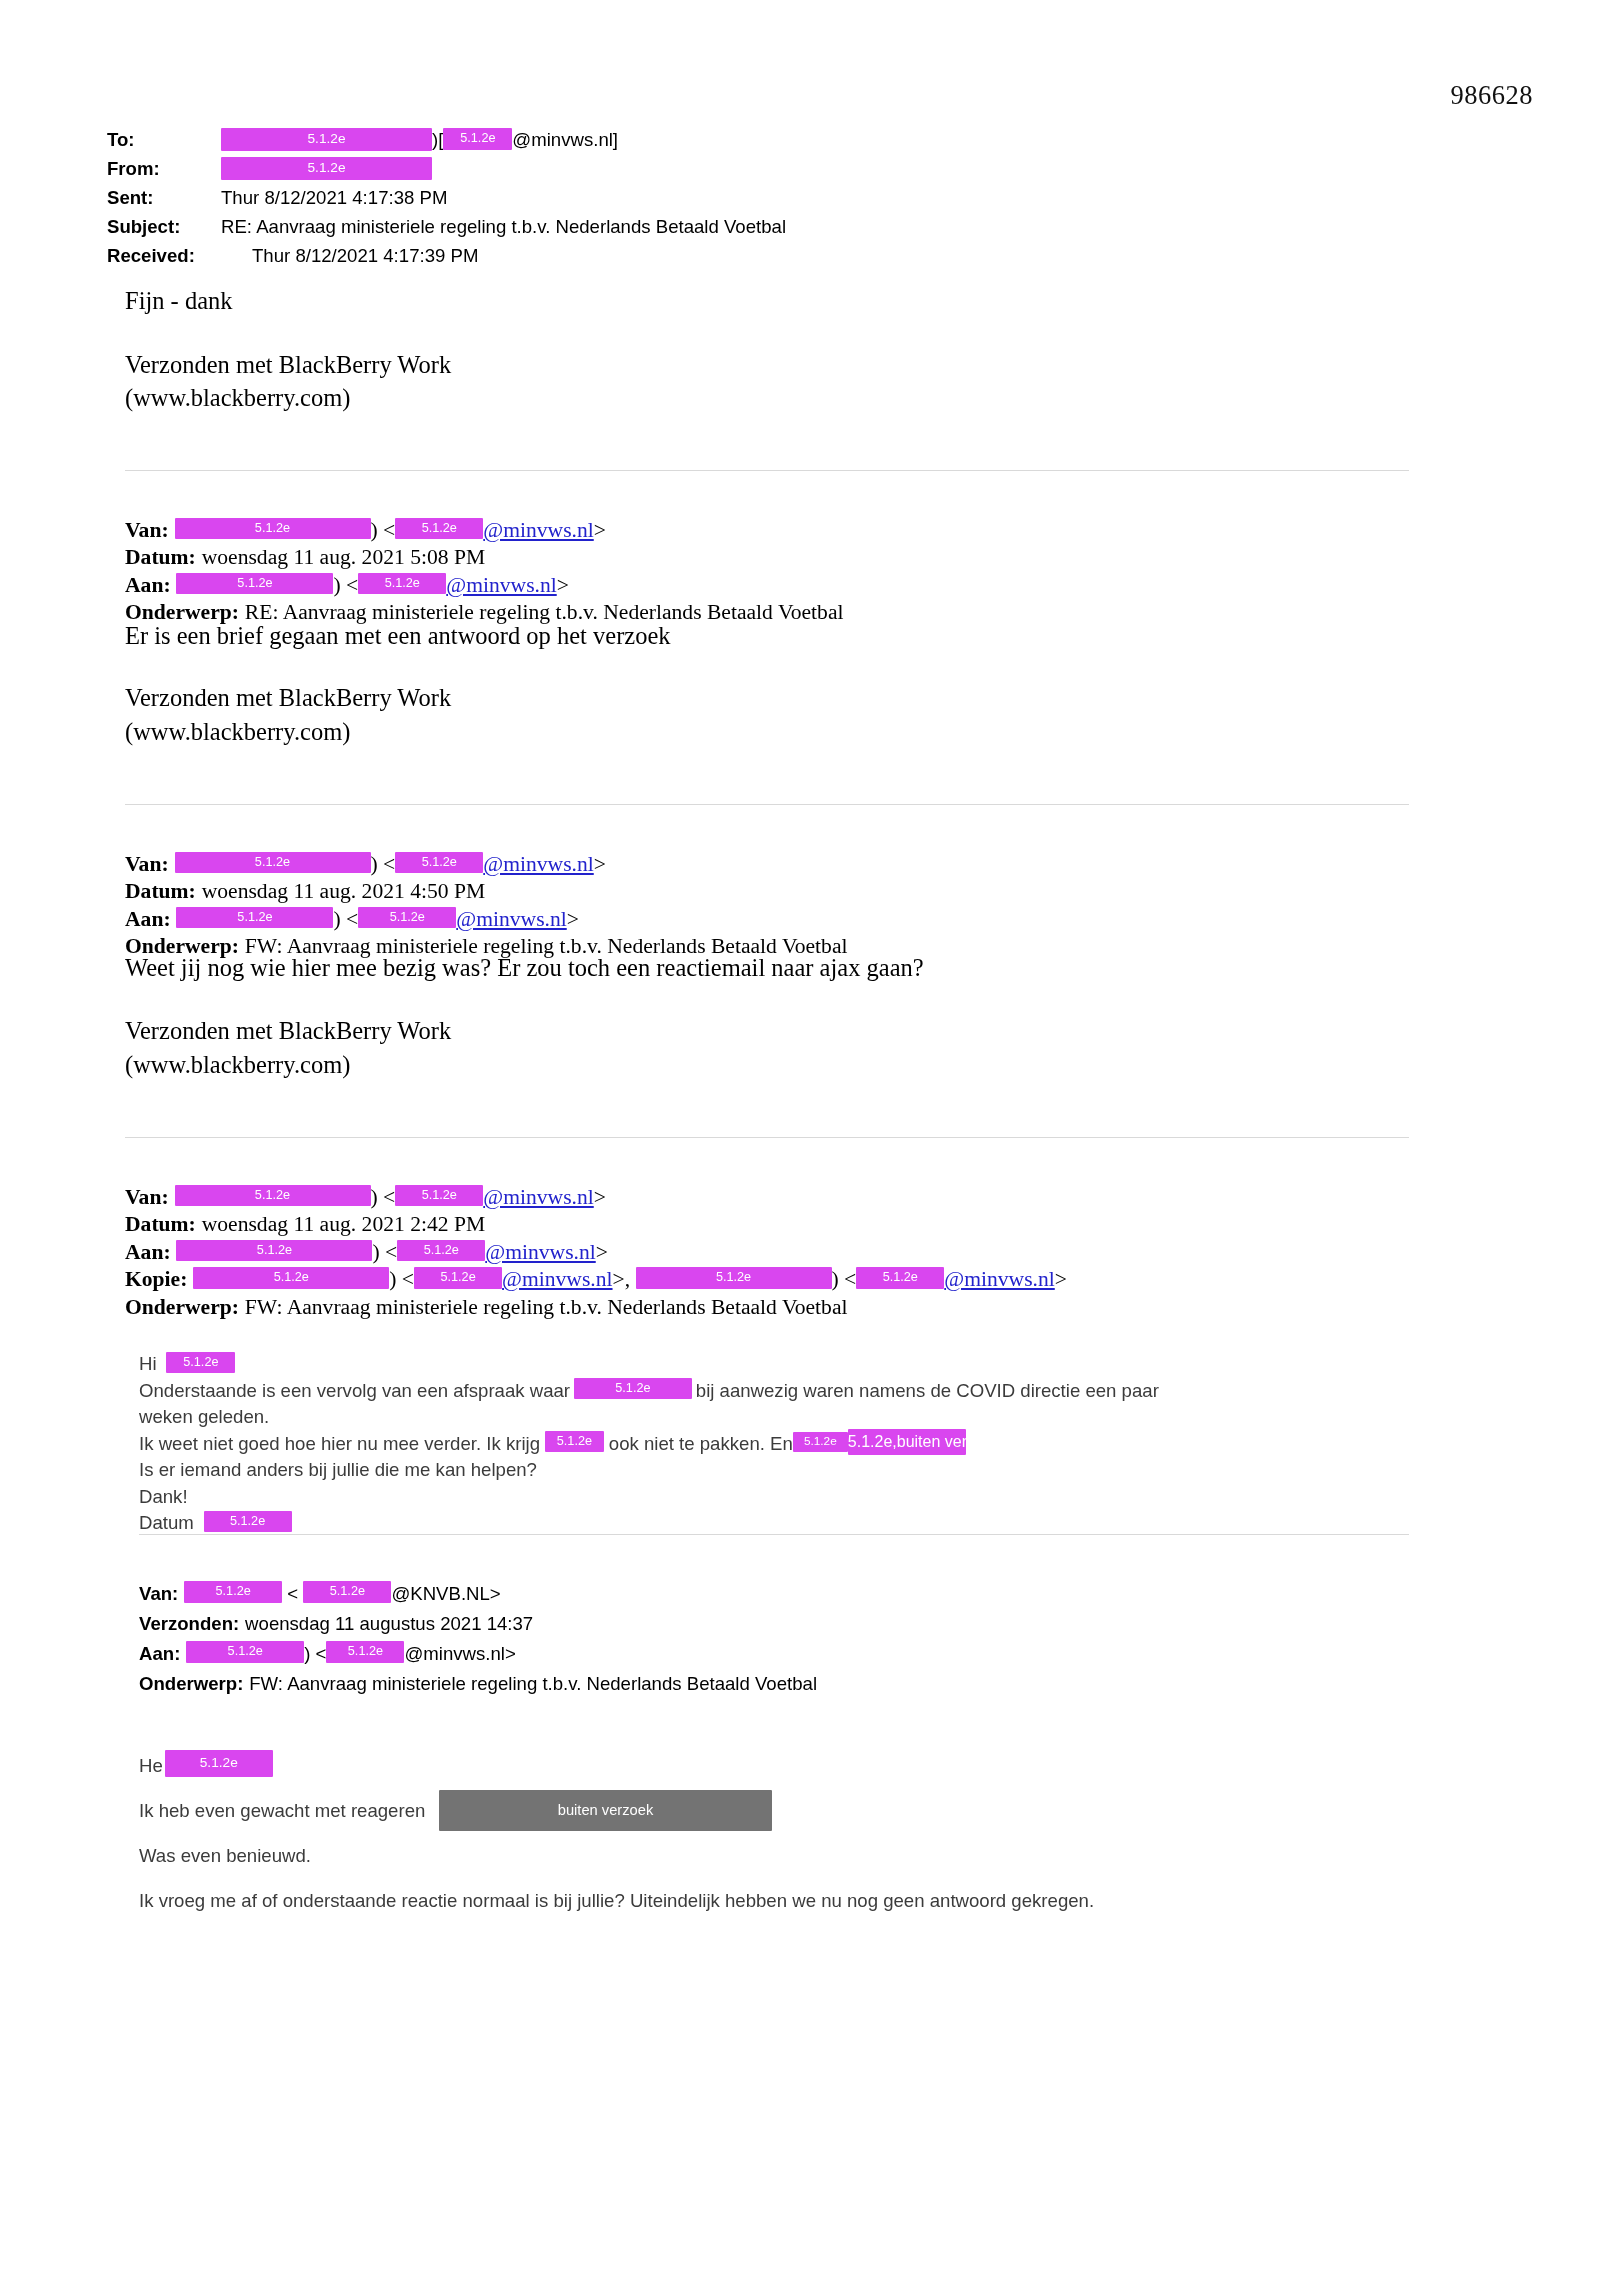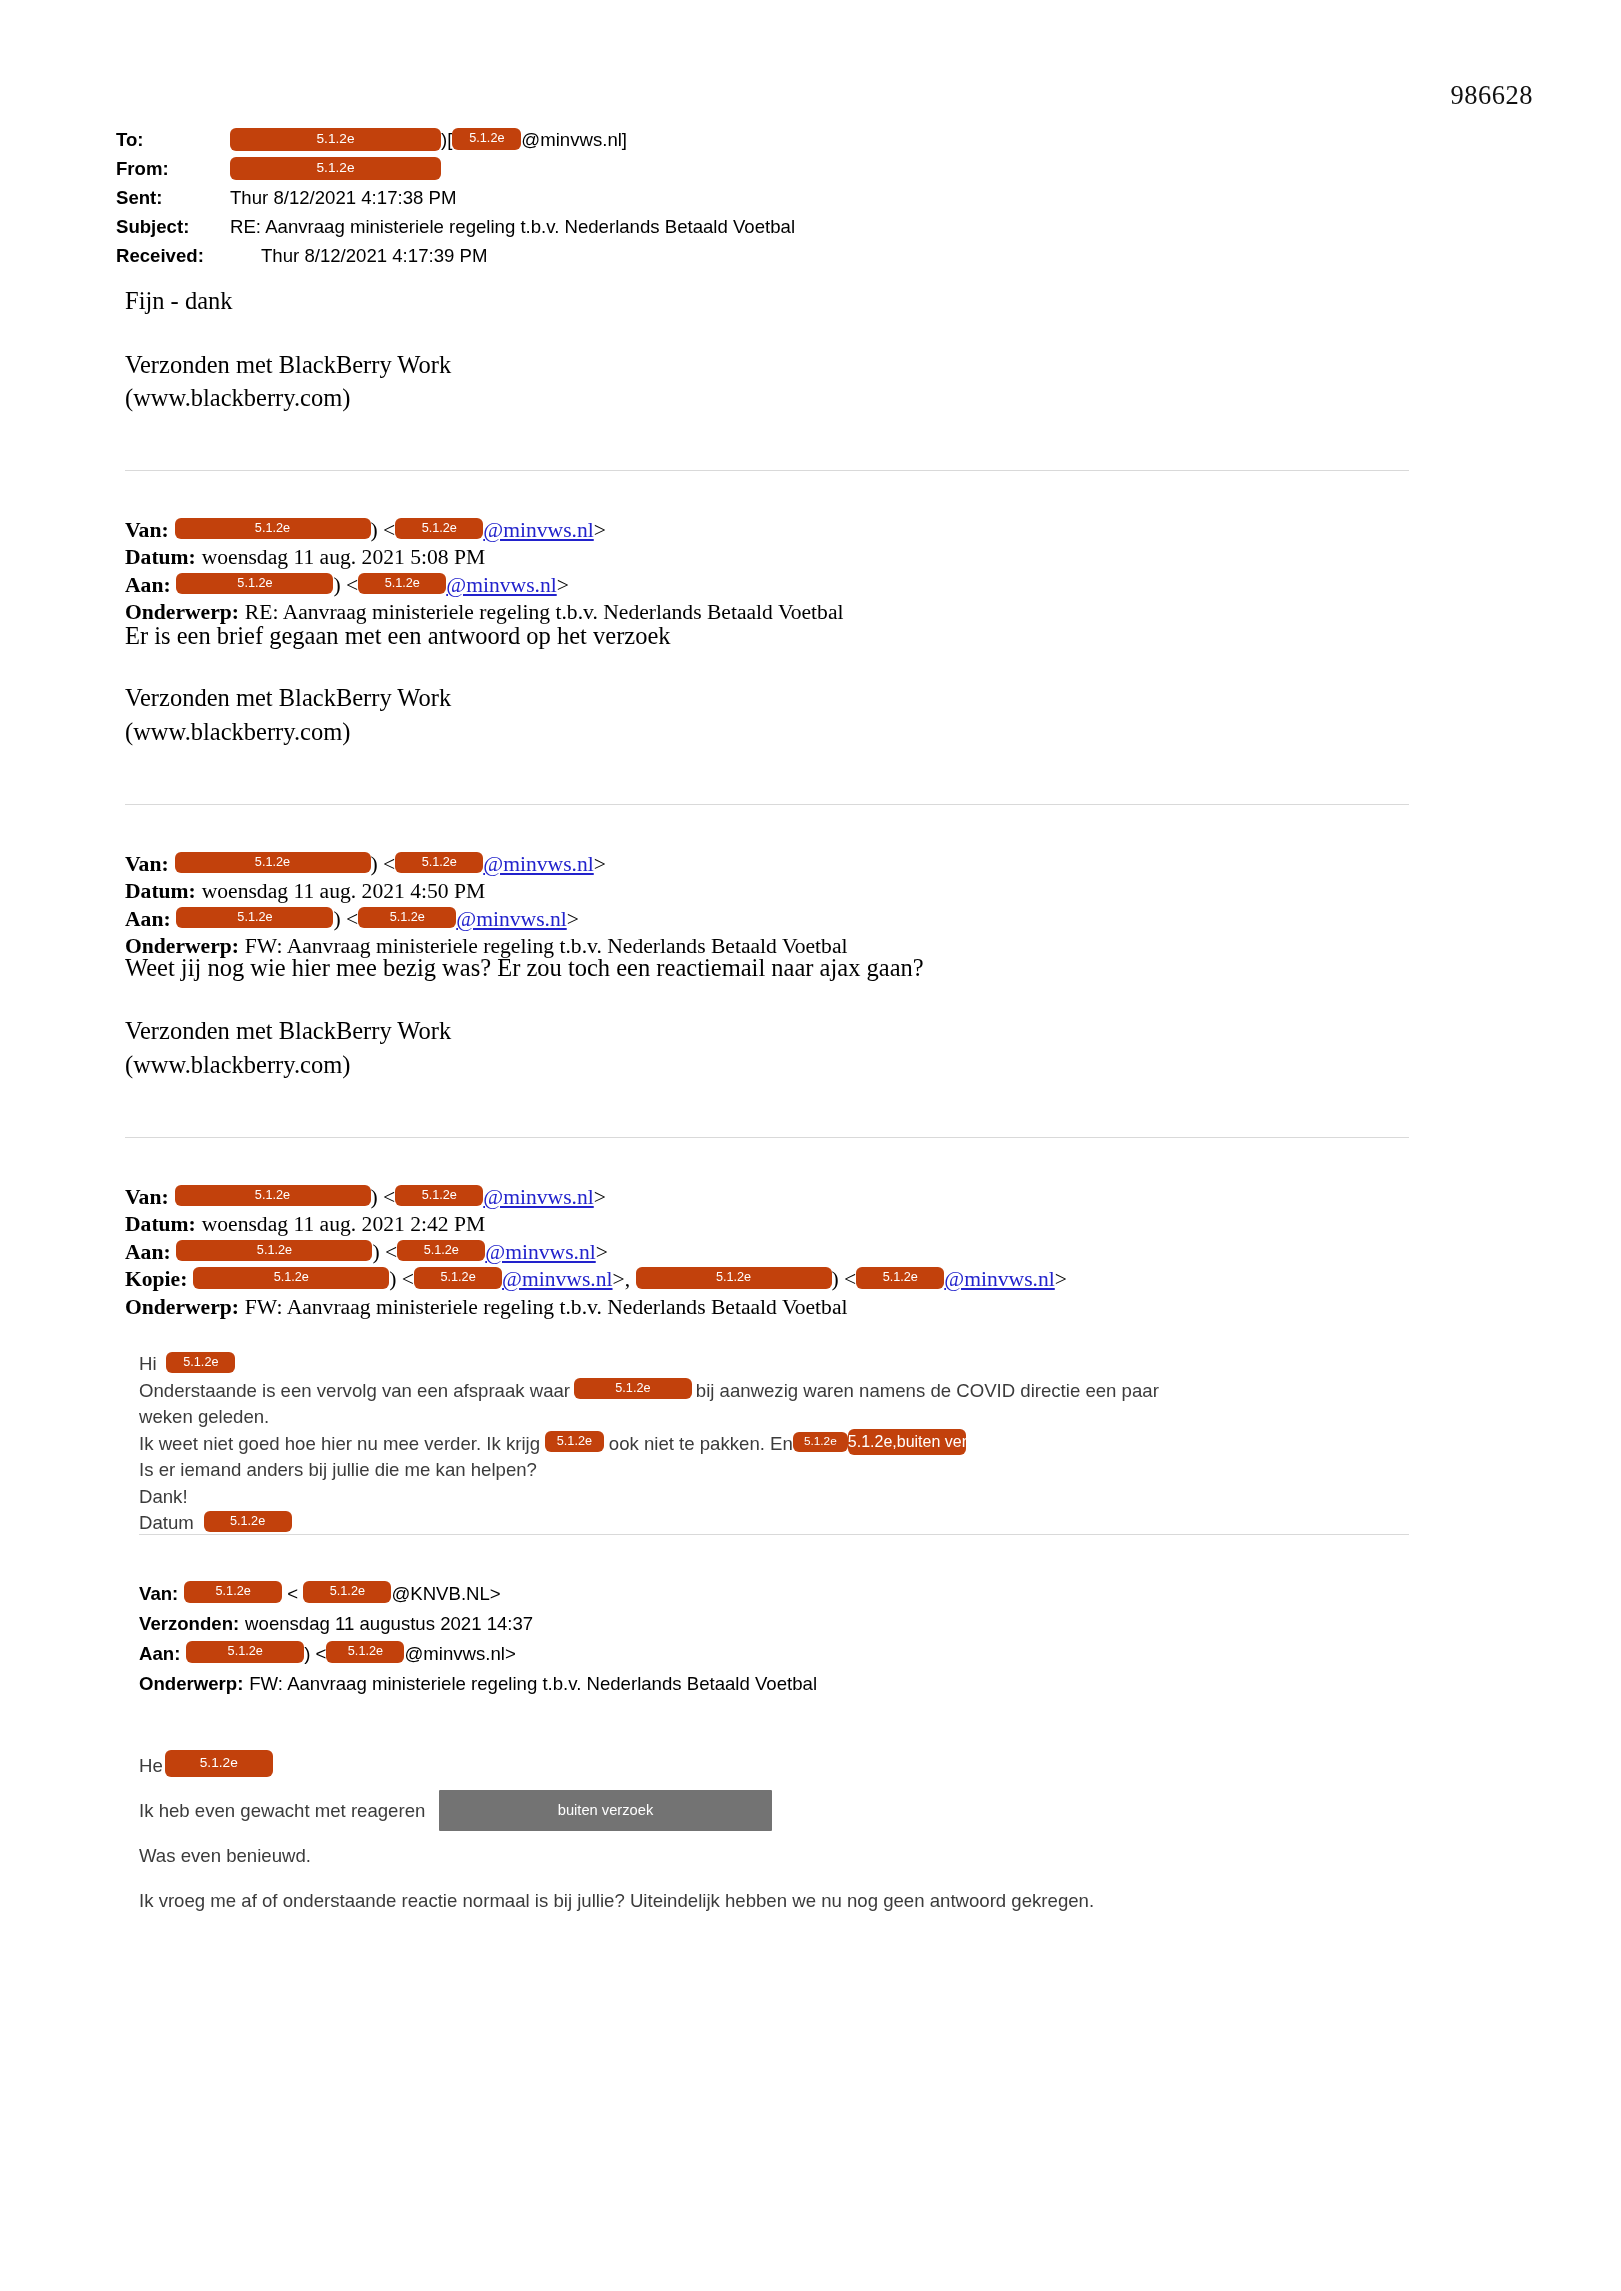--- a/index.html
+++ b/index.html
@@ -28,47 +28,47 @@
     font-family: "Liberation Serif", serif;
     font-size: 26.5px;
     letter-spacing: 0.5px;
     color: #111;
     margin-left: 39px;
   }
 
   
   .red {
     display: inline-block;
-    background: #c2410c;
+    background: #d946ef;
     color: #ffffff;
     font-family: "Liberation Sans", sans-serif;
     font-size: 12.7px;
     text-align: center;
     vertical-align: middle;
     line-height: 1.45;
-    border-radius: 6px;
+    border-radius: 1px;
     padding: 1px 0 2px 0;
     position: relative;
     top: -2px;
   }
   .red.w60 { width: 59px; }
   .red.w70 { width: 69px; }
   .red.w80 { width: 78px; }
   .red.w90 { width: 88px; }
   .red.w100 { width: 98px; }
   .red.w120 { width: 118px; }
   .red.w160 { width: 157px; }
   .red.w200 { width: 196px; }
   .red.w215 { width: 211px; }
   .red.bigger { font-size: 13.7px; }
 
   
   .hdr {
     position: absolute;
-    left: 116px;
+    left: 107px;
     top: 125px;
     width: 1274px;
   }
   .hdr-row {
     display: flex;
     align-items: flex-start;
     font-family: "Liberation Sans", sans-serif;
     font-size: 18.6px;
     line-height: 29px;
     white-space: nowrap;

